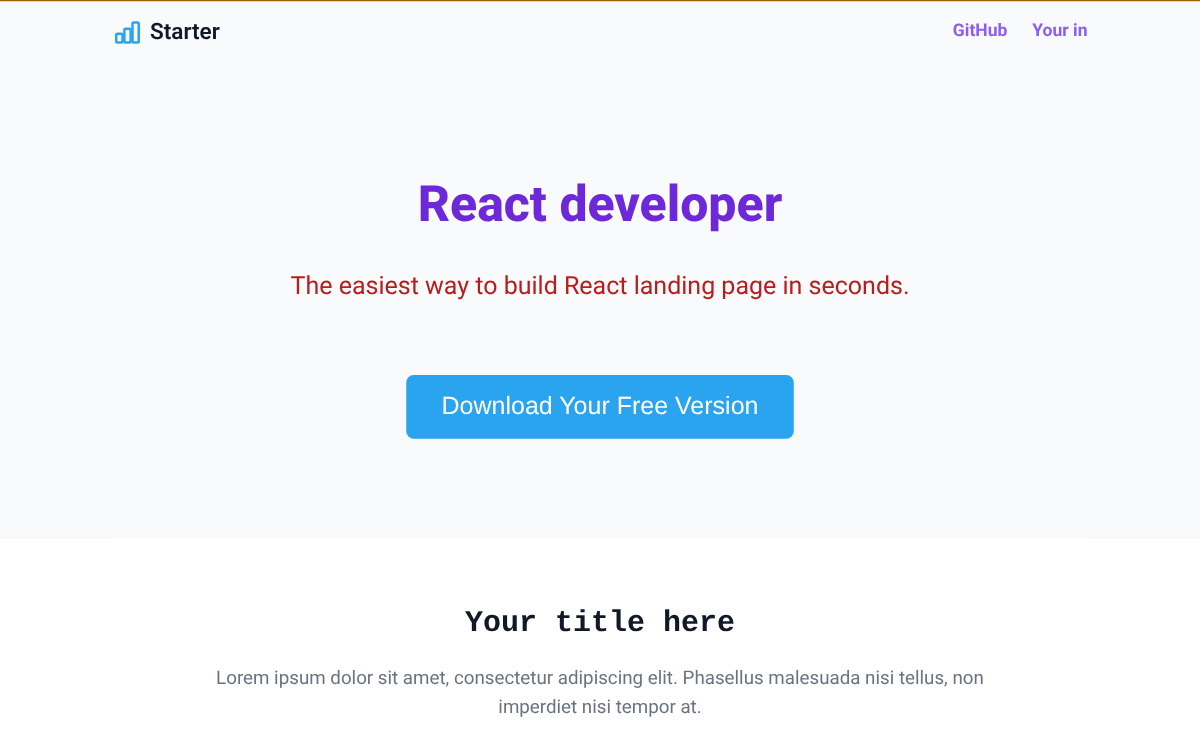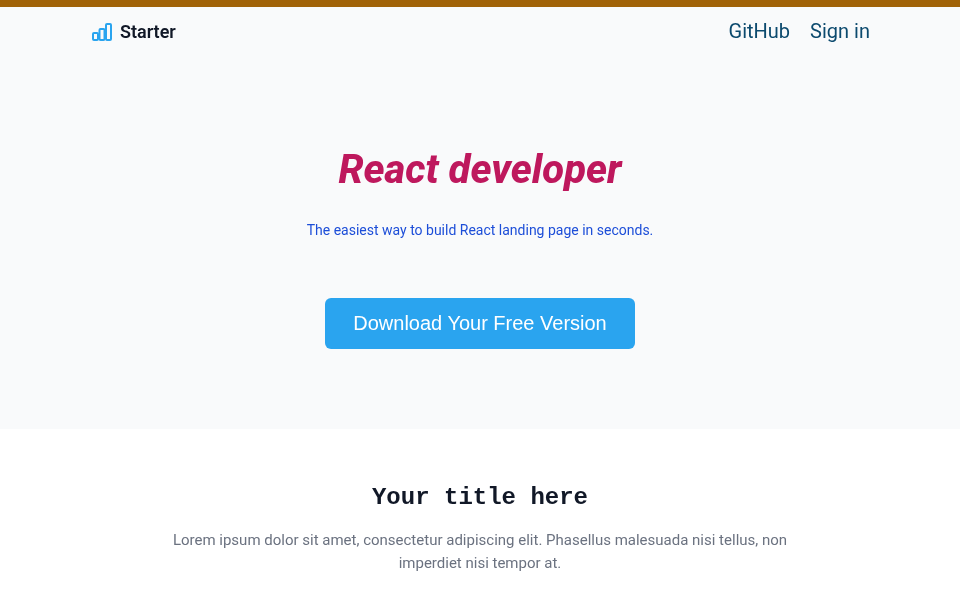--- a/index.html
+++ b/index.html
@@ -10,21 +10,21 @@
     body {
       font-family: -apple-system, BlinkMacSystemFont, "Segoe UI", Roboto, "Helvetica Neue", Arial, sans-serif;
       color: #1f2937;
       background: #fff;
       width: 960px;
       height: 590px;
       overflow: hidden;
     }
     .hero-section {
       background: #f9fafb;
-      border-top: 7px solid #a16207;
+      border-top: 1px solid #a16207;
       padding-bottom: 80px;
     }
     .nav {
       display: flex;
       justify-content: space-between;
       align-items: center;
       padding: 12px 0;
       max-width: 780px;
       margin: 0 auto;
     }
@@ -40,48 +40,48 @@
     .brand-text {
       font-size: 18px;
       font-weight: 600;
       color: #111827;
     }
     .nav-links {
       display: flex;
       gap: 20px;
     }
     .nav-link {
-      font-size: 20px;
-      color: #0c4a6e;
+      font-size: 14px;
+      color: #8b5cf6;
       cursor: pointer;
       text-decoration: none;
+      font-weight: bold;
     }
     .hero-content {
       text-align: center;
       padding-top: 85px;
       max-width: 780px;
       margin: 0 auto;
     }
     .hero-title {
       font-size: 40px;
       font-weight: 800;
       color: #111827;
       line-height: 1.2;
     }
     .hero-title-accent {
       font-size: 40px;
       font-weight: 800;
-      color: #be185d;
+      color: #6d28d9;
       line-height: 1.2;
       margin-top: 6px;
-      font-style: italic;
     }
     .hero-sub {
-      font-size: 14px;
-      color: #1d4ed8;
+      font-size: 20px;
+      color: #b91c1c;
       margin-top: 28px;
     }
     .cta-button {
       display: inline-block;
       background: #2aa4ef;
       color: #fff;
       font-size: 20px;
       font-weight: 400;
       padding: 14px 28px;
       border: none;
@@ -122,21 +122,21 @@
         <svg width="24" height="24" viewBox="0 0 24 24" fill="none" stroke="#2aa4ef" stroke-width="2">
           <rect x="3" y="14" width="5" height="7" rx="1"></rect>
           <rect x="9.5" y="10" width="5" height="11" rx="1"></rect>
           <rect x="16" y="5" width="5" height="16" rx="1"></rect>
         </svg>
       </span>
       <span class="brand-text">Starter</span>
     </a>
     <div class="nav-links">
       <a class="nav-link">GitHub</a>
-      <a class="nav-link">Sign in</a>
+      <a class="nav-link">Your in</a>
     </div>
   </nav>
 
   <div class="hero-content">
     <h1 class="hero-title-accent">React developer</h1>
     <p class="hero-sub">The easiest way to build React landing page in seconds.</p>
     <button class="cta-button">Download Your Free Version</button>
   </div>
 </div>
 

